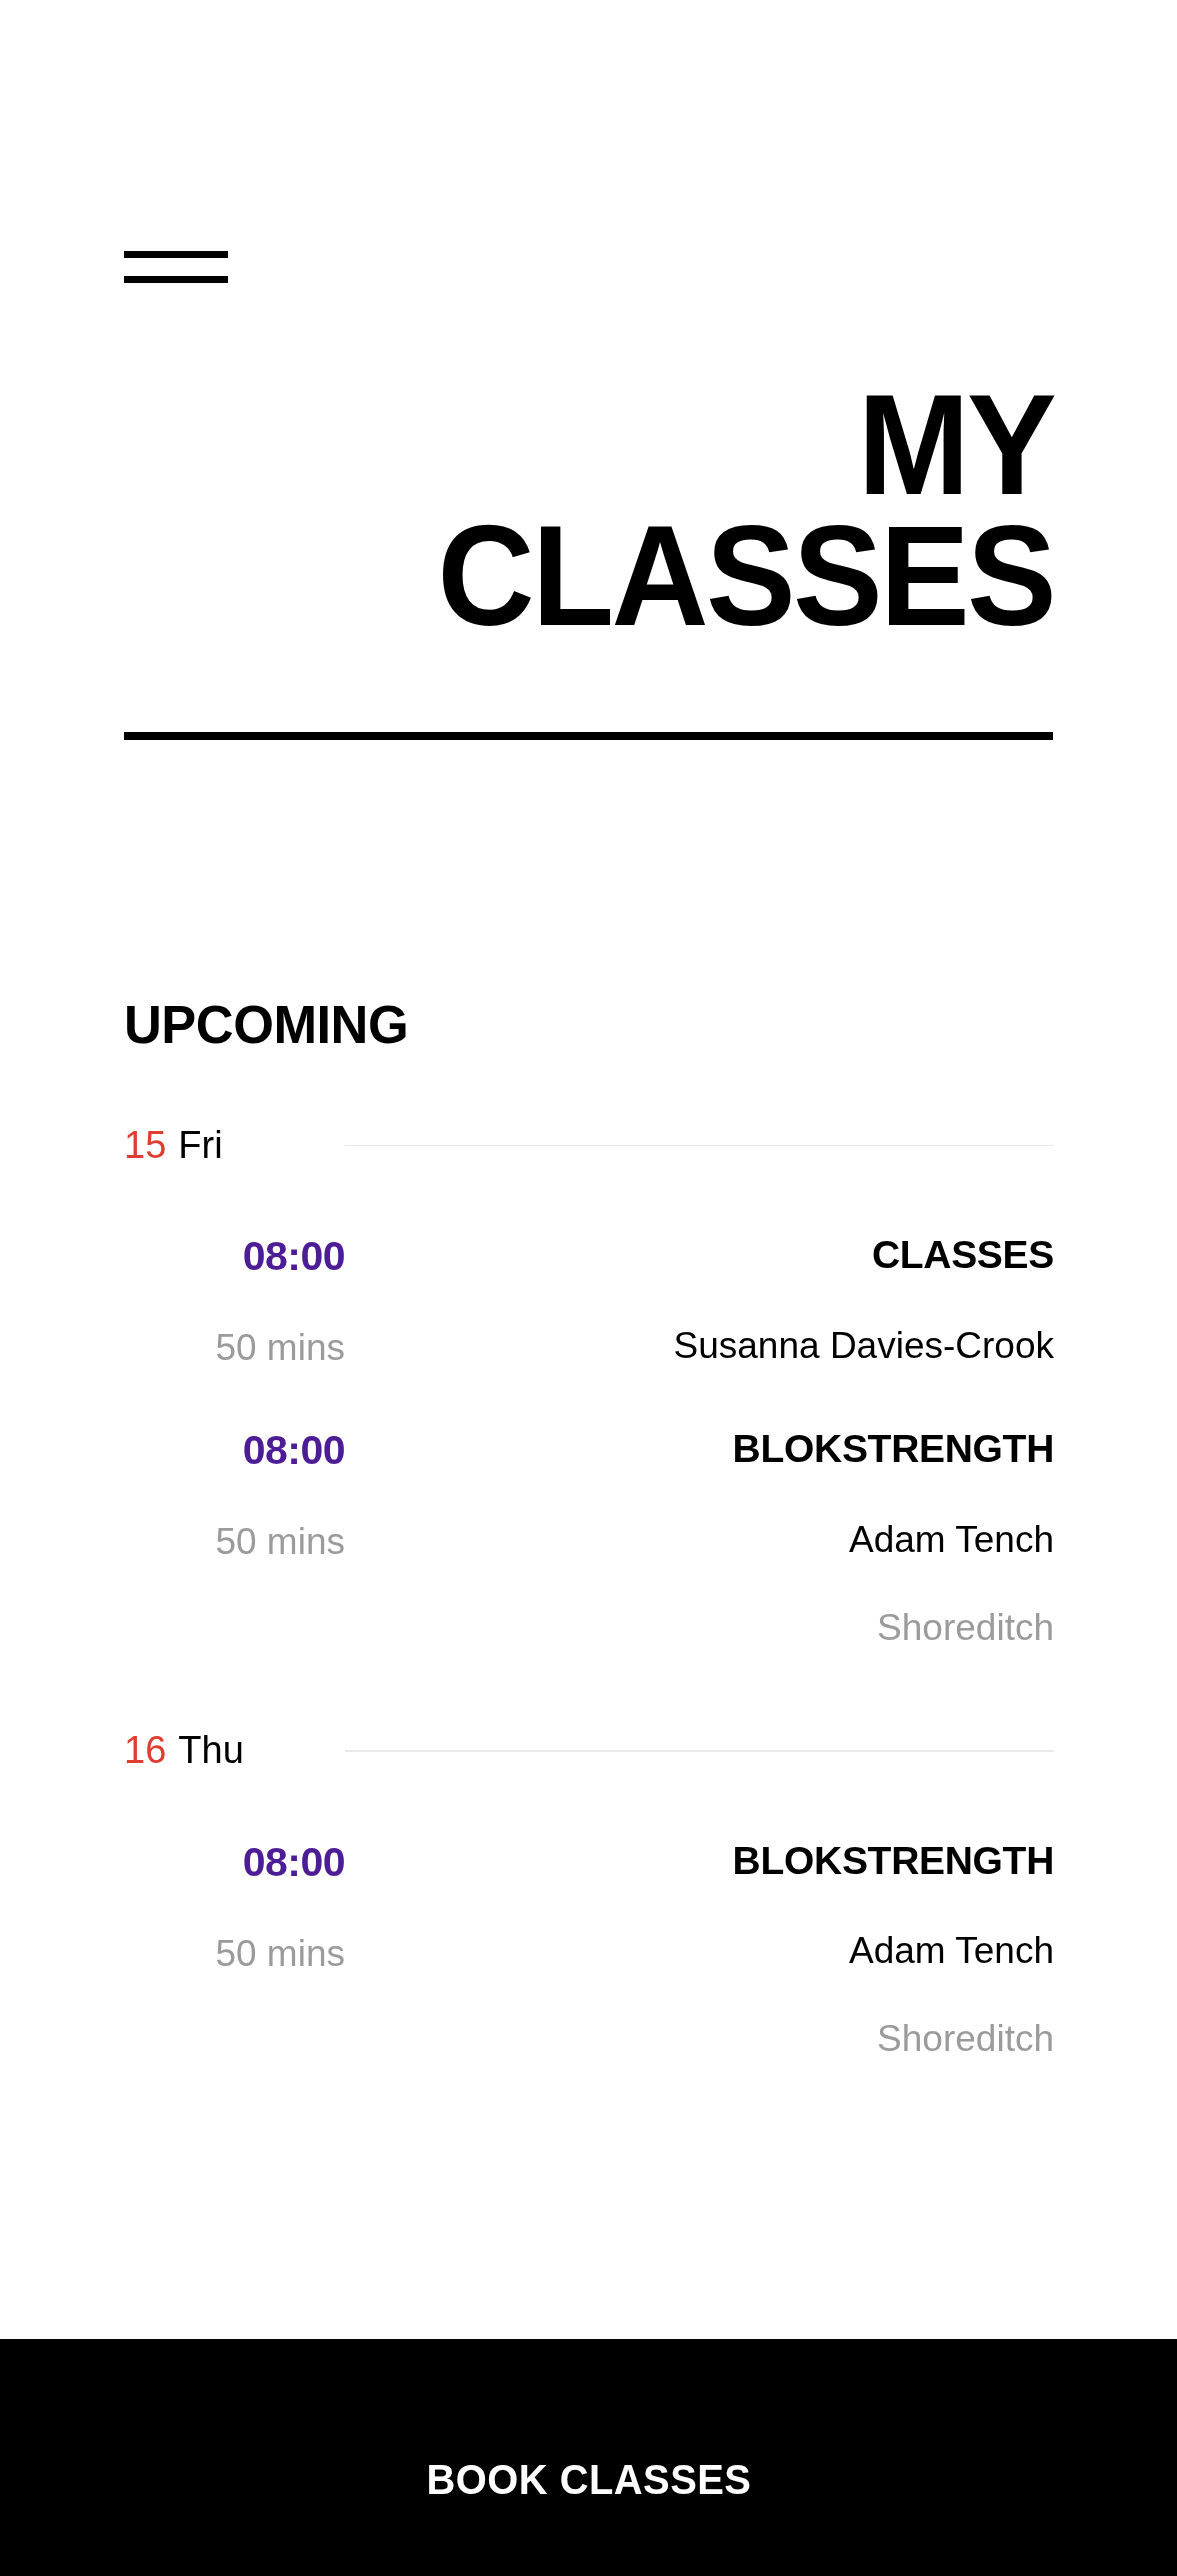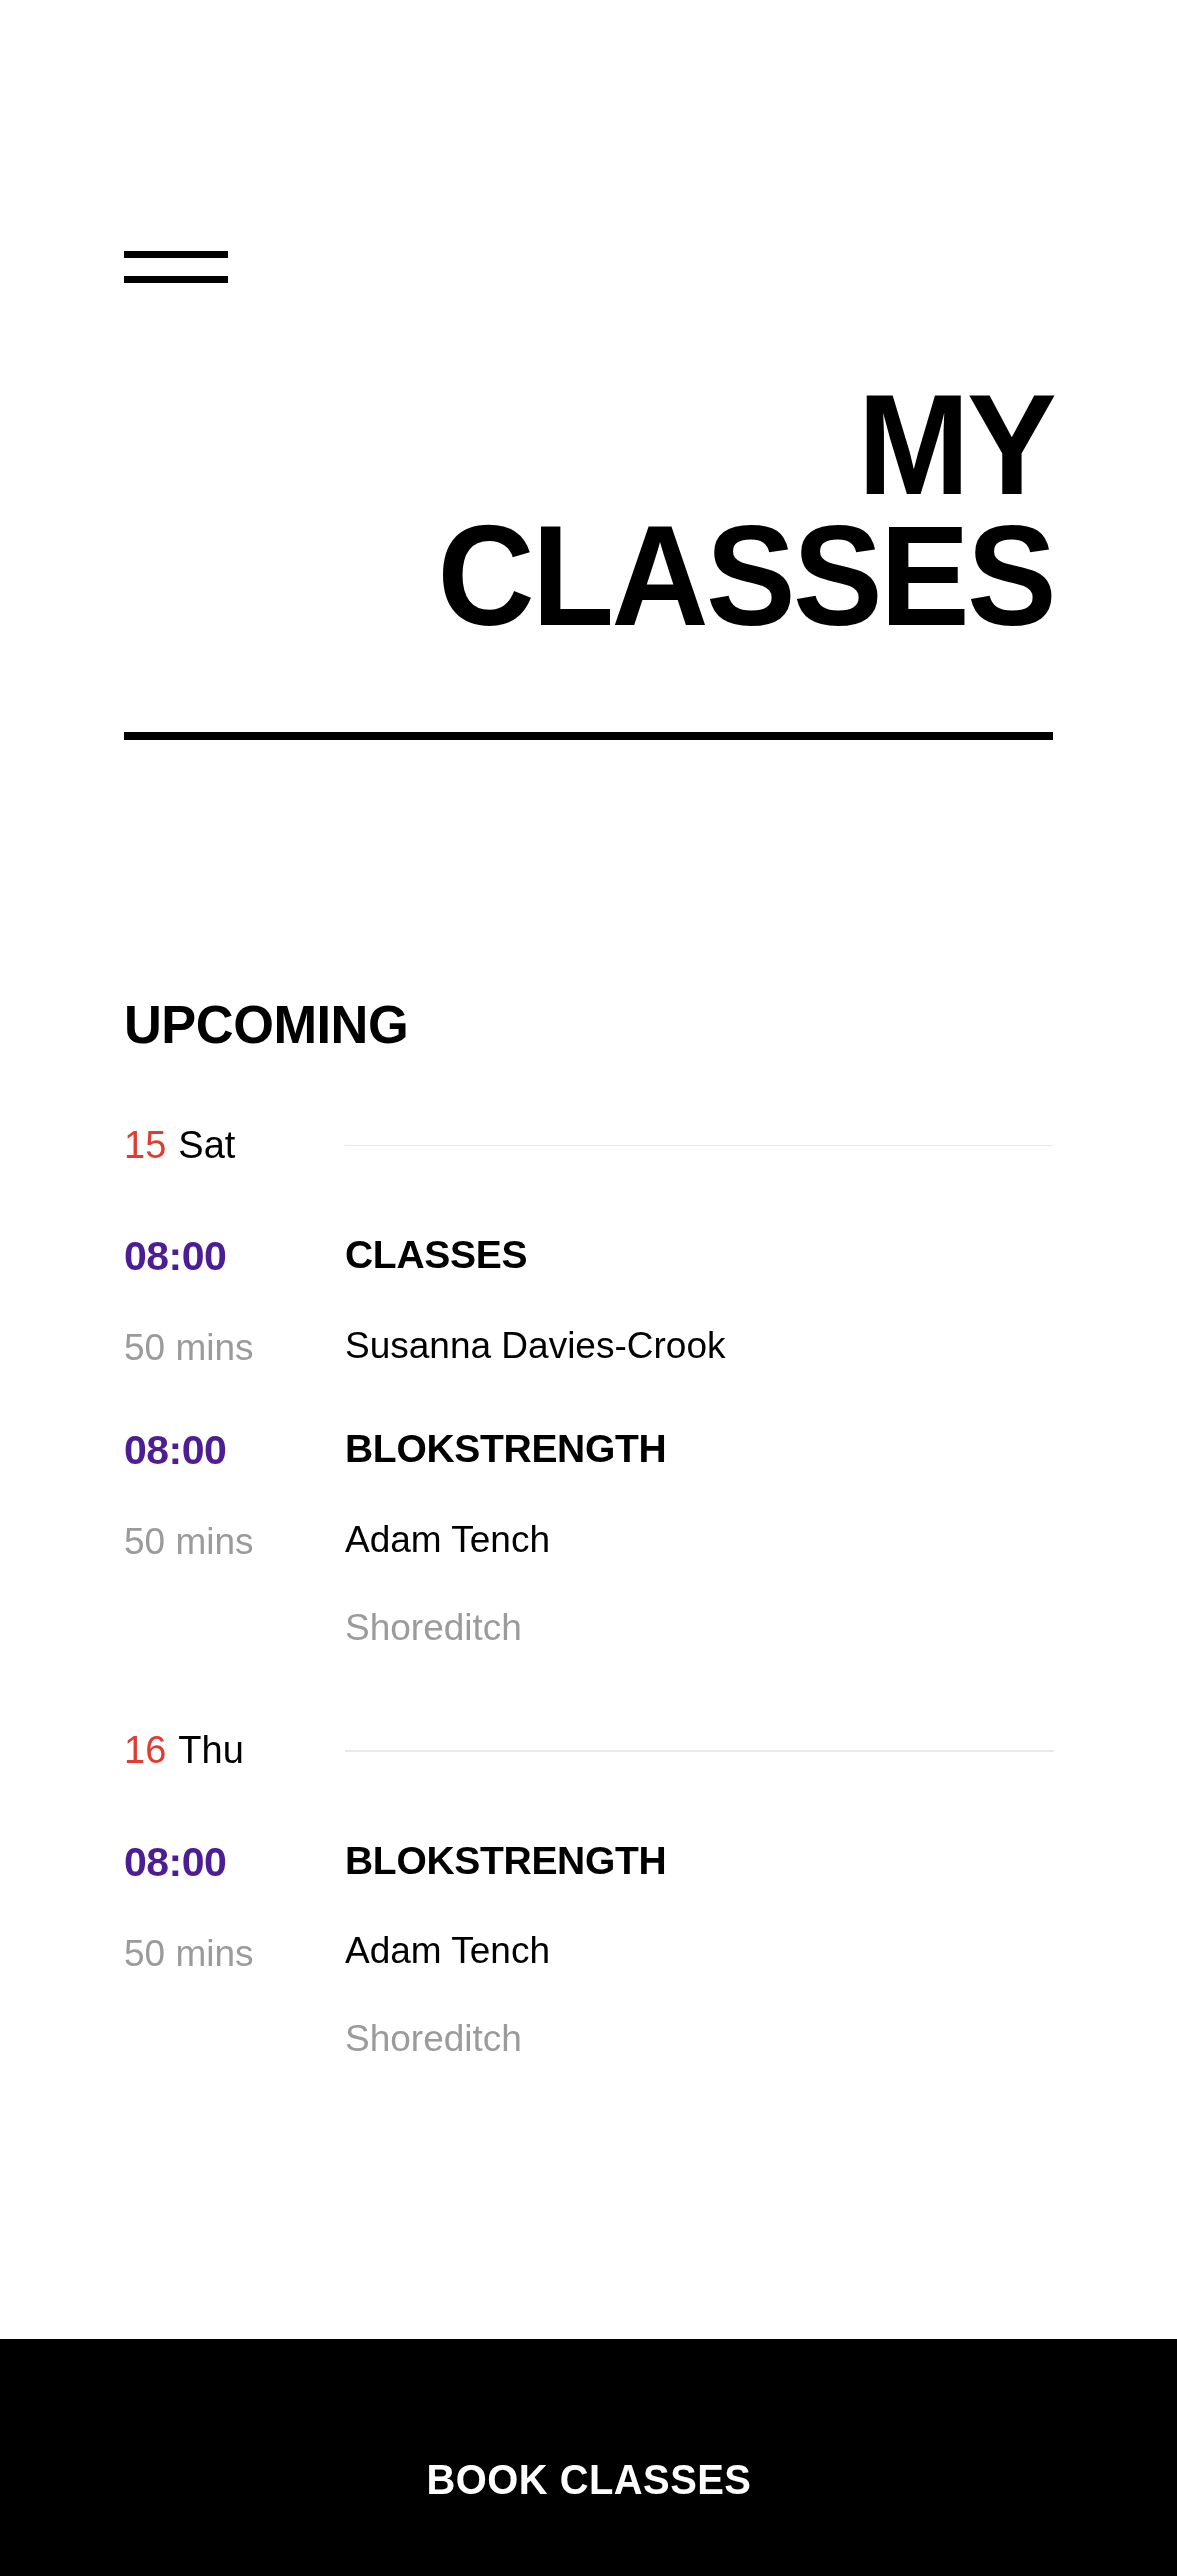--- a/index.html
+++ b/index.html
@@ -83,21 +83,21 @@
   }
 
   
   .schedule {
     position: absolute;
     left: 0;
     right: 0;
     top: 1099px;
   }
 
-  .day-group { position: relative; }
+  .day-group { position: relative; text-align: right; }
 
   .day-header {
     position: relative;
     display: flex;
     align-items: center;
     height: 59px;
     margin-left: 124px;
     margin-right: 124px;
   }
   .day-header .day-num {
@@ -220,21 +220,21 @@
 
   <div class="title-rule"></div>
 
   <h2 class="section-heading">UPCOMING</h2>
 
   <div class="schedule">
 
     <div class="day-group">
       <div class="day-header">
         <span class="day-num">15</span>
-        <span class="day-name">Sat</span>
+        <span class="day-name">Fri</span>
         <span class="day-rule"></span>
       </div>
 
       <div class="class-row">
         <div class="col-time">
           <div class="class-time">08:00</div>
           <div class="class-duration">50 mins</div>
         </div>
         <div class="col-info">
           <div class="class-title">CLASSES</div>

